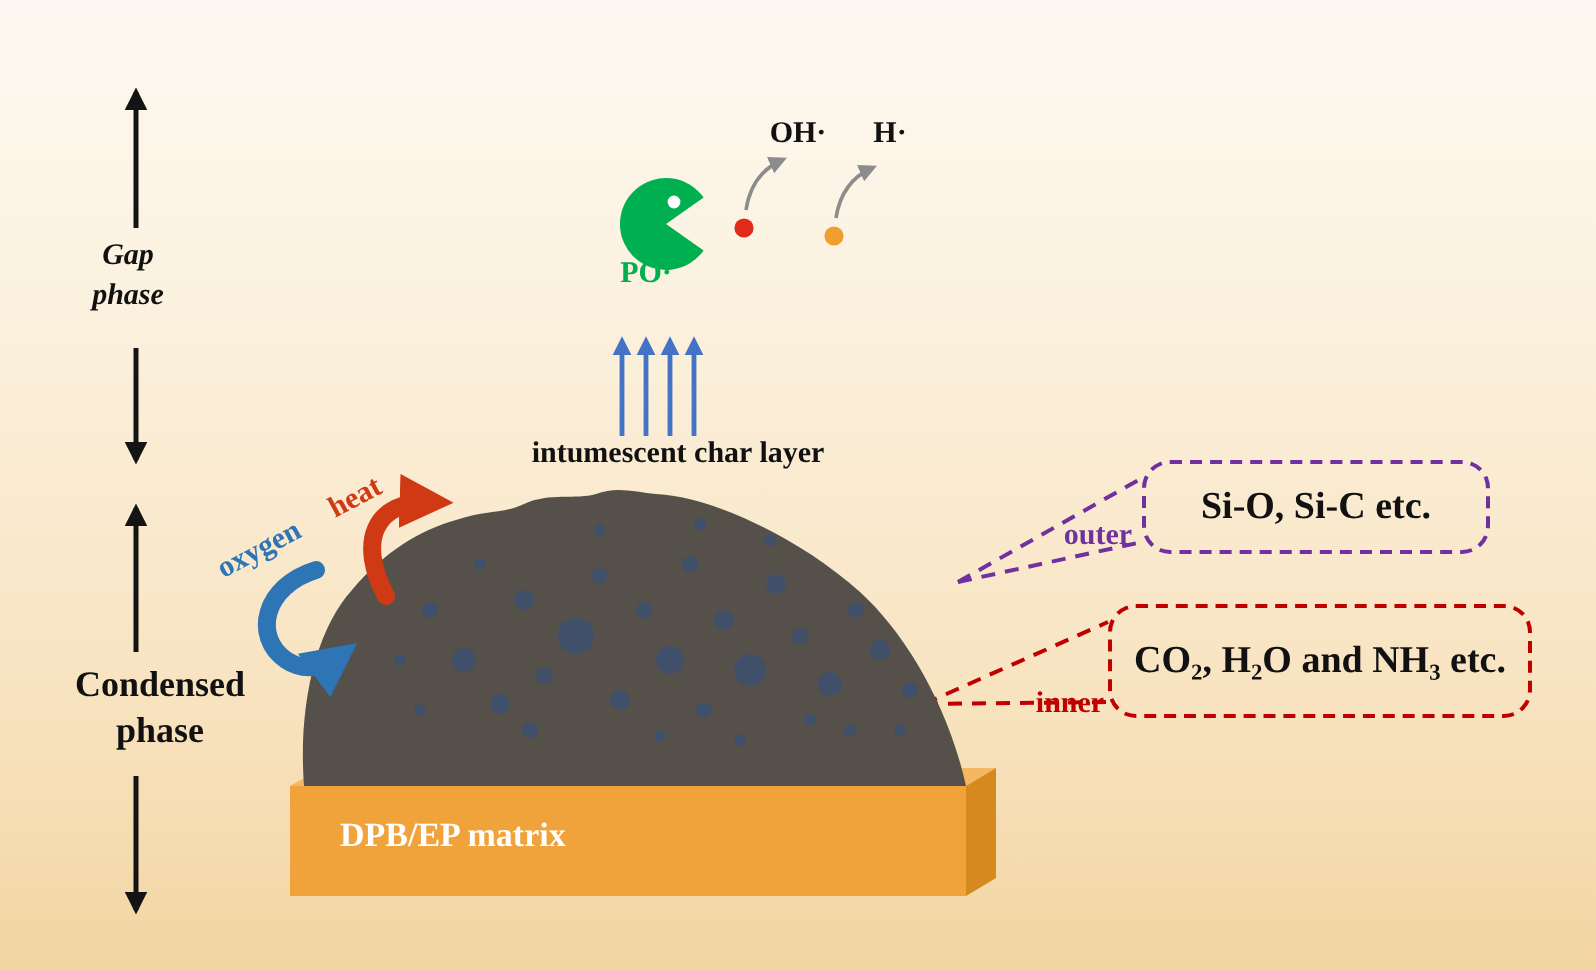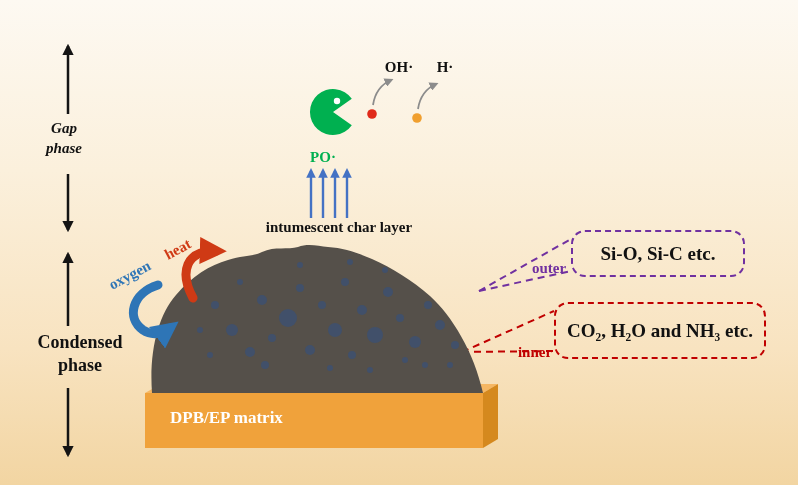--- a/index.html
+++ b/index.html
@@ -9,21 +9,21 @@
     overflow:hidden;
     background:linear-gradient(180deg,#fdf9f2 0%,#fbf0dc 35%,#f8e3c0 72%,#f2d5a2 100%);
     font-family:"Liberation Serif","DejaVu Serif",serif;
   }
   .svg-layer{position:absolute;left:0;top:0;}
   .label{position:absolute;font-weight:bold;color:#111;white-space:pre-line;}
   .center{text-align:center;}
   .lbl-radical{left:300px;top:29px;width:180px;font-size:15px;color:#1e6ed6;}
   .lbl-oh{left:379px;top:59px;width:40px;font-size:15px;}
   .lbl-h{left:425px;top:59px;width:40px;font-size:15px;}
-  .lbl-po{left:298px;top:149px;width:50px;font-size:15px;color:#00b050;}
+  .lbl-po{left:298px;top:129px;width:50px;font-size:15px;color:#00b050;}
   .lbl-char{left:239px;top:219px;width:200px;font-size:15px;}
   .lbl-gap{left:18px;top:119px;width:92px;font-size:15px;line-height:1.3;font-style:italic;}
   .lbl-cond{left:28px;top:331px;width:104px;font-size:18px;line-height:1.3;}
   .lbl-heat{left:155px;top:241px;width:46px;font-size:15px;color:#cf3a15;transform:rotate(-28deg);}
   .lbl-oxygen{left:98px;top:267px;width:64px;font-size:15px;color:#2e75b6;transform:rotate(-28deg);}
   .lbl-matrix{left:170px;top:408px;width:200px;font-size:17px;color:#ffffff;text-align:left;}
   .lbl-outer{left:527px;top:260px;width:44px;font-size:15px;color:#7030a0;}
   .lbl-inner{left:514px;top:344px;width:42px;font-size:15px;color:#c00000;}
   .callout{
     position:absolute;display:flex;align-items:center;justify-content:center;

